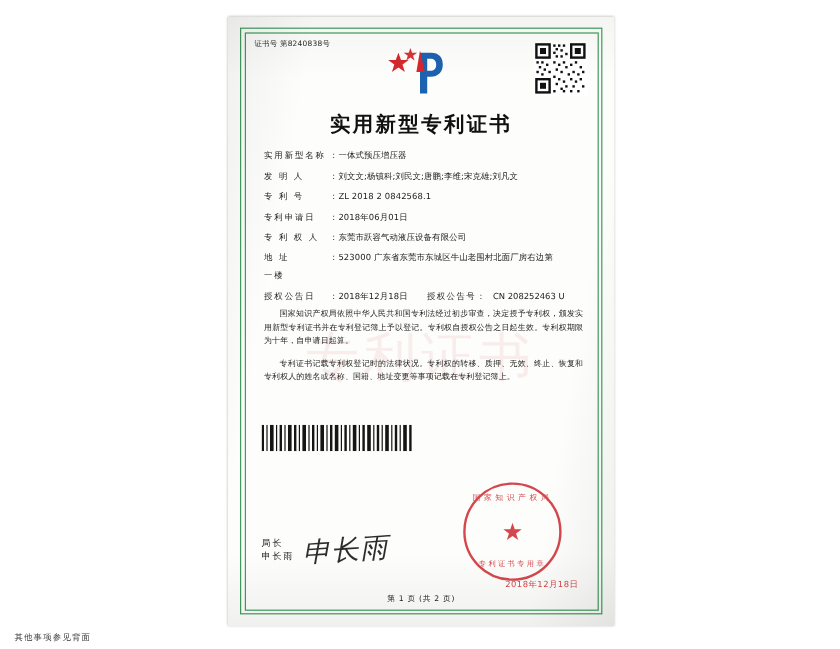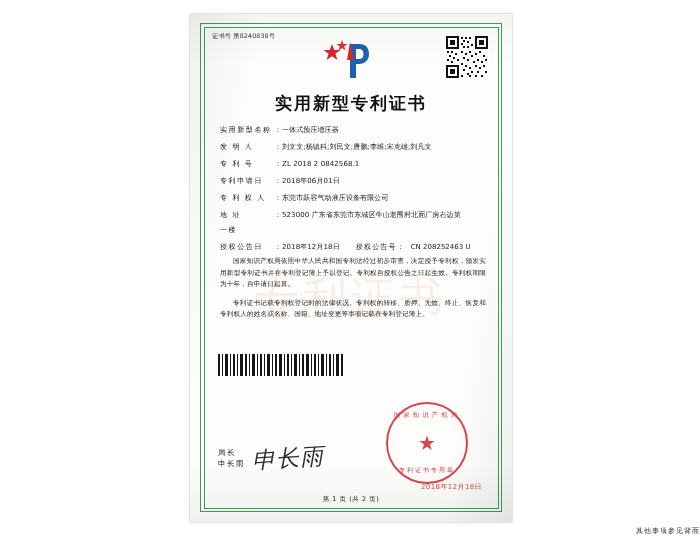--- a/index.html
+++ b/index.html
@@ -265,24 +265,24 @@
     right: 0;
     bottom: 18px;
     text-align: center;
     font-size: 6.4px;
     color: #222;
     letter-spacing: 0.6px;
   }
 
   .below-note {
     position: absolute;
-    left: 0;
+    left: 12px;
     right: 0;
     bottom: 5px;
-    text-align: right;
+    text-align: left;
     font-size: 7px;
     color: #3a3a3a;
     letter-spacing: 1px;
   }
 
   
   .watermark {
     position: absolute;
     left: 50%;
     top: 56%;

